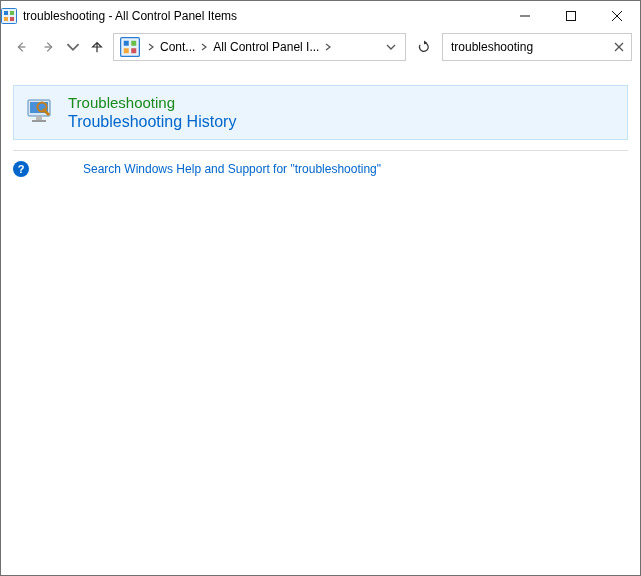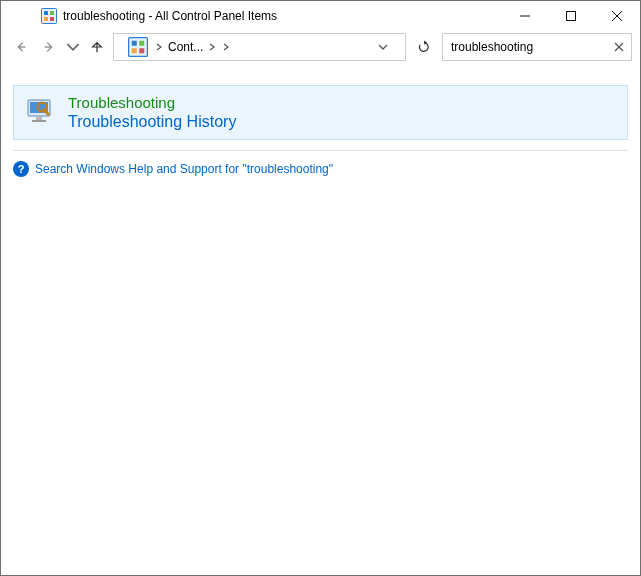--- a/index.html
+++ b/index.html
@@ -15,21 +15,20 @@
     overflow: hidden;
   }
   
   .titlebar {
     height: 30px;
     display: flex;
     align-items: center;
     background: #fff;
     color: #000;
     flex-shrink: 0;
-    margin-left: 40px;
   }
   .titlebar .cp-icon {
     width: 16px; height: 16px;
     margin-right: 6px;
     display: flex; align-items: center; justify-content: center;
   }
   .titlebar-title { flex: 1; font-size: 12px; color: #000; }
   .win-btn {
     width: 46px; height: 30px;
     display: flex; align-items: center; justify-content: center;
@@ -56,21 +55,21 @@
   .nav-btn.enabled { color: #333; }
   .nav-btn.small { width: 16px; }
   .nav-btn svg { width: 14px; height: 14px; }
 
   .addressbar {
     flex: 1;
     height: 28px;
     border: 1px solid #ccc;
     display: flex;
     align-items: center;
-    padding: 0 12px;
+    padding: 0 4px;
     gap: 0;
     overflow: hidden;
     background: #fff;
   }
   .addr-icon {
     width: 20px; height: 20px;
     margin: 0 4px 0 2px;
     display: flex; align-items: center; justify-content: center;
     flex-shrink: 0;
   }
@@ -178,20 +177,21 @@
     color: #fff;
     display: flex; align-items: center; justify-content: center;
     font-weight: bold;
     font-size: 11px;
     flex-shrink: 0;
   }
   .help-link {
     color: #0066cc;
     font-size: 12px;
     cursor: pointer;
+    margin-left: 48px;
   }
 </style>
 </head>
 <body>
 
 <div class="titlebar">
   <span class="cp-icon">
     <svg viewBox="0 0 16 16">
       <rect x="0.5" y="0.5" width="15" height="15" rx="1" fill="#e6f2fb" stroke="#2b7cd3"></rect>
       <rect x="3" y="3" width="4" height="4" fill="#2b7cd3"></rect>
@@ -257,20 +257,21 @@
       <svg viewBox="0 0 8 8">
           <path d="M2 1 L6 4 L2 7" fill="none" stroke="#555" stroke-width="1.2"></path>
         </svg>
     </span>
     <span class="crumb">Cont...</span>
     <span class="crumb-sep">
       <svg viewBox="0 0 8 8">
           <path d="M2 1 L6 4 L2 7" fill="none" stroke="#555" stroke-width="1.2"></path>
         </svg>
     </span>
+    <span class="crumb">All Control Panel I...</span>
     <span class="crumb-sep">
       <svg viewBox="0 0 8 8">
           <path d="M2 1 L6 4 L2 7" fill="none" stroke="#555" stroke-width="1.2"></path>
         </svg>
     </span>
     <span class="addr-spacer"></span>
     <span class="addr-drop">
       <svg viewBox="0 0 10 10" width="10" height="10">
           <path d="M1 3 L5 7 L9 3" fill="none" stroke="#555" stroke-width="1.3"></path>
         </svg>

